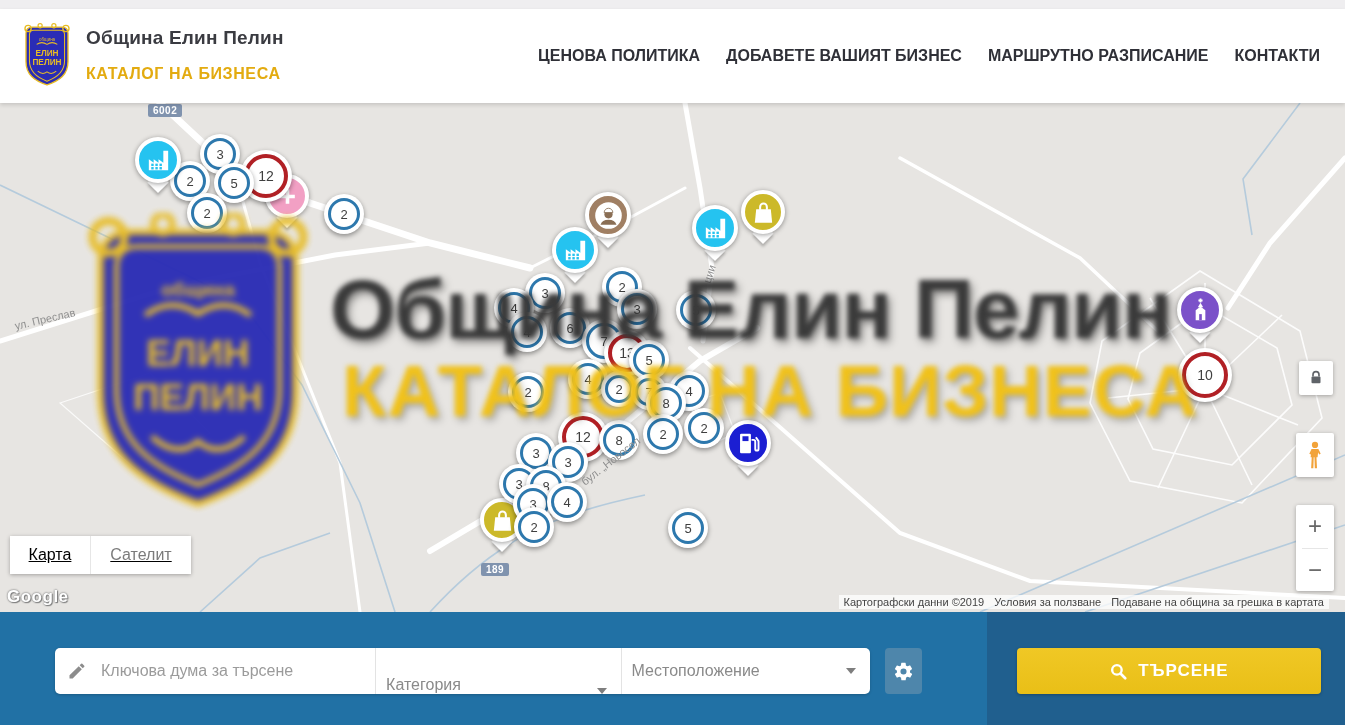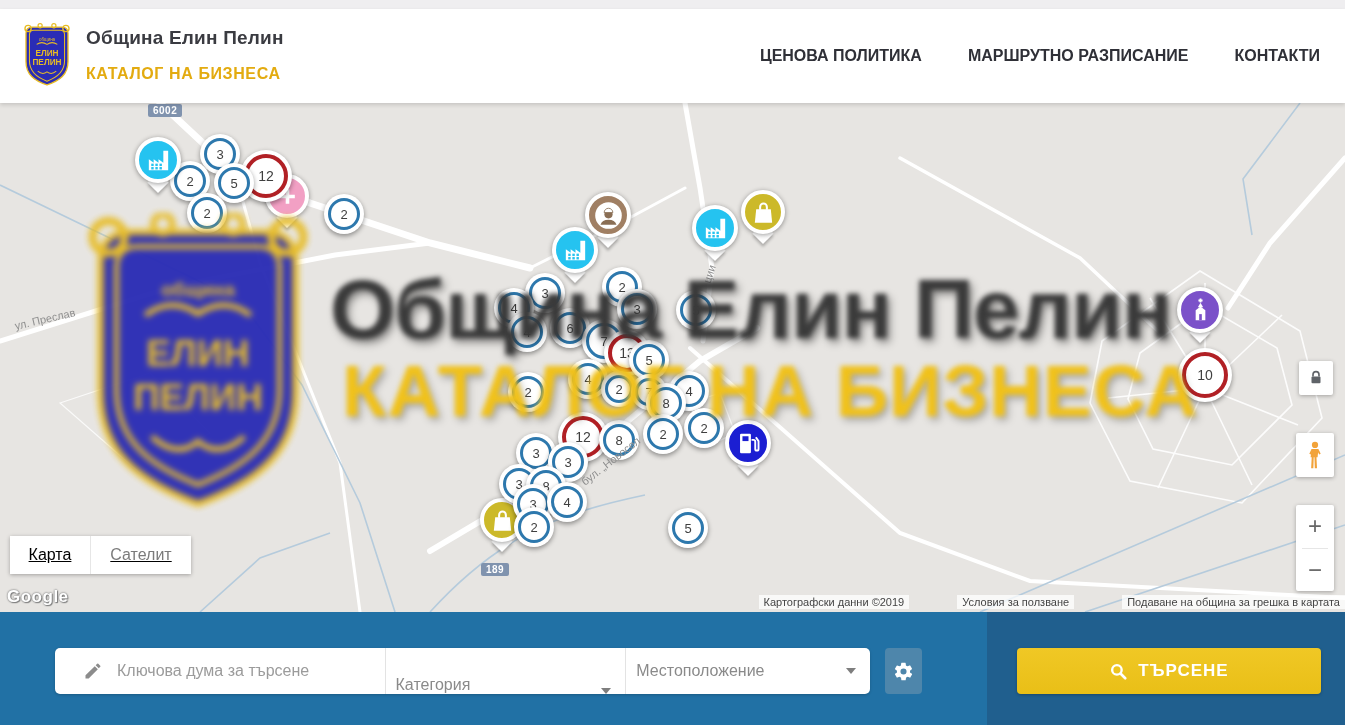--- a/index.html
+++ b/index.html
@@ -4,21 +4,21 @@
 <style>
   html,body{margin:0;padding:0;background:#dcdcdc;font-family:"Liberation Sans",sans-serif;}
   .page{position:relative;width:1345px;height:725px;background:#a16207;overflow:hidden;}
 
   
   .topstrip{position:absolute;top:0;left:0;width:100%;height:9px;background:#efeef0;}
   .header{position:absolute;top:9px;left:0;width:100%;height:94px;background:#fff;box-shadow:0 2px 4px rgba(0,0,0,.14);z-index:40;}
   .brand{position:absolute;left:20px;top:14px;display:flex;align-items:center;gap:12px;}
   .brand-text .org{font-size:19px;font-weight:700;color:#3a3b41;letter-spacing:.2px;}
   .brand-text .cat{font-size:16px;font-weight:700;color:#e3ab10;letter-spacing:.6px;margin-top:16px;}
-  .nav{position:absolute;right:25px;top:0;height:94px;display:flex;align-items:center;gap:46px;}
+  .nav{position:absolute;right:25px;top:0;height:94px;display:flex;align-items:center;gap:26px;}
   .nav a{font-size:16px;font-weight:700;color:#2f3037;text-decoration:none;letter-spacing:0;white-space:nowrap;}
 
   
   .map-area{position:absolute;top:103px;left:0;width:1345px;height:509px;background:#e7e5e2;overflow:hidden;}
   .map-bg{position:absolute;top:0;left:0;}
   .street-label{position:absolute;font-size:11px;color:#8f8f8f;white-space:nowrap;}
   .road-badge{position:absolute;background:#8093ae;color:#fff;font-size:10px;font-weight:700;padding:1px 5px;border-radius:2px;letter-spacing:.5px;}
 
   
   .marker-layer{position:absolute;inset:0;}
@@ -37,35 +37,35 @@
   .wm-shield{left:78px;top:110px;filter:blur(3px);opacity:.96;}
   .wm-line1{left:330px;top:158px;font-size:84px;font-weight:700;color:#3a3a3a;white-space:nowrap;filter:blur(2.6px);text-shadow:3px 4px 7px rgba(0,0,0,.45);letter-spacing:-1px;}
   .wm-line2{left:342px;top:246px;font-size:73px;font-weight:700;color:#f0c11a;white-space:nowrap;filter:blur(2.4px);text-shadow:3px 4px 6px rgba(0,0,0,.3);letter-spacing:1px;}
 
   
   .map-type{position:absolute;left:10px;top:433px;display:flex;box-shadow:0 1px 4px rgba(0,0,0,.3);z-index:20;text-decoration:underline;}
   .map-type .btn{background:#fff;height:38px;display:flex;align-items:center;justify-content:center;font-size:16px;cursor:pointer;}
   .map-type .btn.map{width:80px;color:#000;font-weight:500;border-right:1px solid #e6e6e6;}
   .map-type .btn.sat{width:100px;color:#7b7b7b;}
   .google-logo{position:absolute;left:7px;top:484px;font-size:17px;font-weight:700;color:#fff;letter-spacing:.5px;text-shadow:0 0 2px #8a8a8a,0 0 2px #8a8a8a,1px 1px 1px #777;z-index:20;}
-  .attribution{position:absolute;right:0;top:492px;display:flex;font-size:11px;color:#444;z-index:20;gap:48px;}
+  .attribution{position:absolute;right:16px;top:492px;display:flex;font-size:11px;color:#444;z-index:20;}
   .attribution span{background:rgba(255,255,255,.75);padding:1px 5px;white-space:nowrap;}
   .ctl{position:absolute;background:#fff;box-shadow:0 1px 4px rgba(0,0,0,.3);border-radius:2px;display:flex;align-items:center;justify-content:center;z-index:20;cursor:pointer;}
   .ctl-lock{left:1299px;top:258px;width:34px;height:34px;}
   .ctl-peg{left:1296px;top:330px;width:38px;height:44px;}
   .zoomctl{position:absolute;left:1296px;top:402px;width:38px;height:86px;background:#fff;box-shadow:0 1px 4px rgba(0,0,0,.3);border-radius:2px;display:flex;flex-direction:column;z-index:20;}
   .zoomctl .zbtn{flex:1;display:flex;align-items:center;justify-content:center;font-size:24px;color:#666;cursor:pointer;}
   .zoomctl .zdiv{height:1px;background:#e6e6e6;margin:0 6px;}
 
   
   .bottom-bar{position:absolute;top:612px;left:0;width:1345px;height:113px;background:#2171a5;}
   .bottom-right{position:absolute;top:0;left:987px;width:358px;height:113px;background:#205f8e;}
   .searchbar{position:absolute;left:55px;top:36px;width:815px;height:46px;background:#fff;border-radius:5px;display:flex;align-items:stretch;box-shadow:0 1px 3px rgba(0,0,0,.2);}
   .sb-sec{display:flex;align-items:center;}
-  .sb-keyword{width:313px;padding-left:28px;gap:12px;}
+  .sb-keyword{width:313px;padding-left:12px;gap:12px;}
   .sb-keyword input{border:none;outline:none;font-size:16px;color:#444;width:240px;font-family:"Liberation Sans",sans-serif;background:transparent;}
   .sb-keyword input::placeholder{color:#9b9b9b;}
   .sb-select{border-left:1px solid #e3e3e3;justify-content:space-between;padding:0 14px 0 10px;cursor:pointer;}
   .sb-select .val{font-size:16px;color:#8a8a8a;}
   .sb-cat{width:249px;box-sizing:border-box;align-items:flex-end;}
   .sb-loc{width:253px;box-sizing:border-box;}
   .caret{width:0;height:0;border-left:5px solid transparent;border-right:5px solid transparent;border-top:6px solid #7e7e7e;}
   .gear-btn{position:absolute;left:885px;top:36px;width:37px;height:46px;background:#4e86ab;border-radius:4px;display:flex;align-items:center;justify-content:center;cursor:pointer;border:none;}
   .search-btn{position:absolute;left:30px;top:36px;width:304px;height:46px;background:linear-gradient(#f0c825,#e9bf17);border:none;border-radius:4px;display:flex;align-items:center;justify-content:center;gap:10px;cursor:pointer;box-shadow:0 1px 3px rgba(0,0,0,.25);}
   .search-btn span{font-size:17px;font-weight:700;color:#fff;letter-spacing:1px;}
@@ -92,20 +92,21 @@
         <text x="75" y="122" font-size="24" font-weight="bold" fill="#e7bc25" text-anchor="middle" font-family="Liberation Sans,sans-serif">ПЕЛИН</text>
         <path d="M48 140 Q62 152 75 142 Q88 152 102 140" fill="none" stroke="#e7bc25" stroke-width="3"></path>
       </svg>
       <div class="brand-text">
         <div class="org">Община Елин Пелин</div>
         <div class="cat">КАТАЛОГ НА БИЗНЕСА</div>
       </div>
     </div>
     <div class="nav">
       <a href="#">ЦЕНОВА ПОЛИТИКА</a>
+      <a href="#">ДОБАВЕТЕ ВАШИЯТ БИЗНЕС</a>
       <a href="#">МАРШРУТНО РАЗПИСАНИЕ</a>
       <a href="#">КОНТАКТИ</a>
     </div>
   </div>
 
   <div class="map-area">
     <svg class="map-bg" width="1345" height="509" viewBox="0 0 1345 509">
       <rect width="1345" height="509" fill="#e7e5e2"></rect>
 
       <g stroke="#ffffff" fill="none" stroke-linecap="round">

